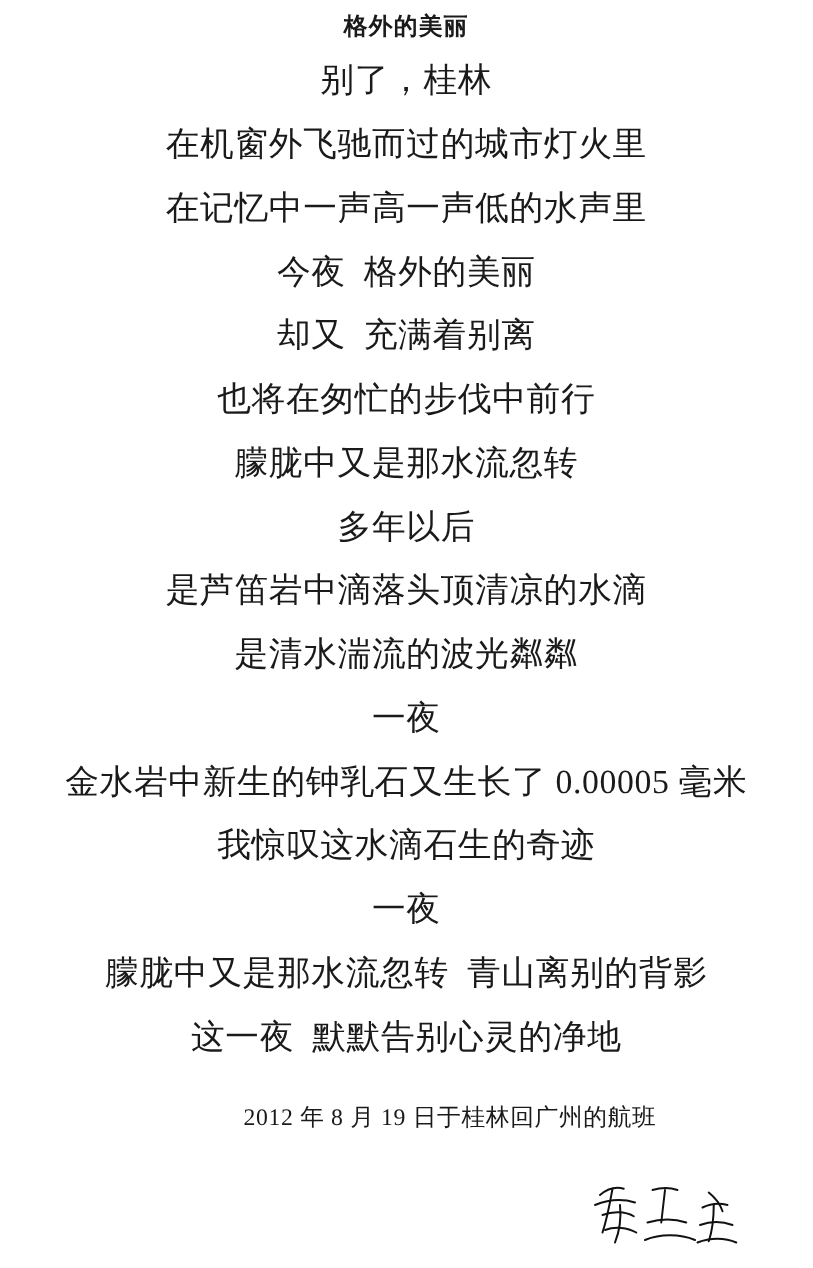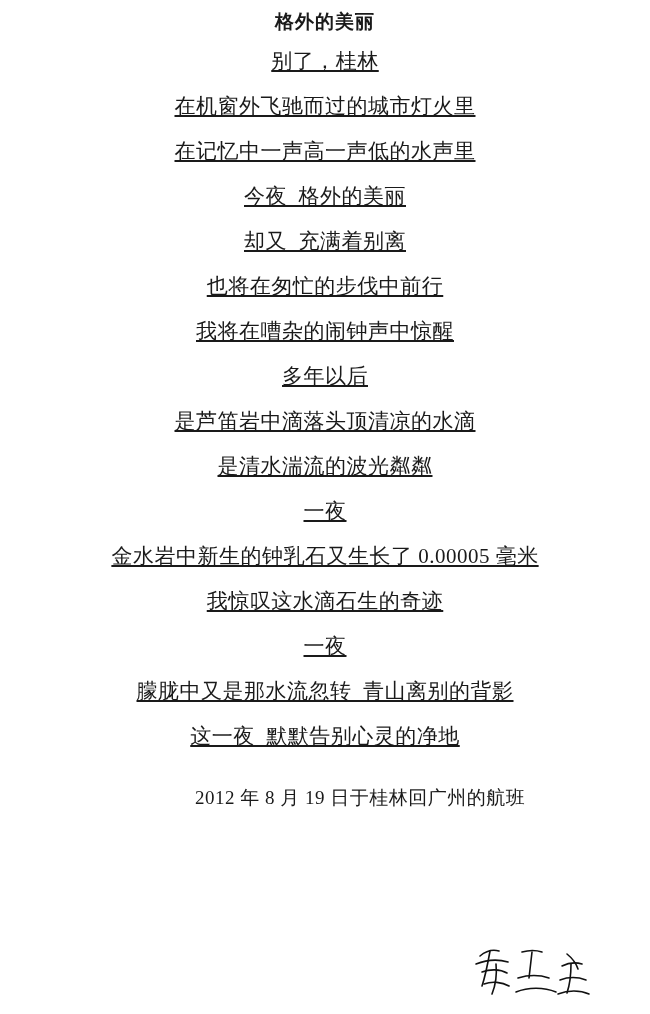--- a/index.html
+++ b/index.html
@@ -27,26 +27,25 @@
     font-weight: bold;
     letter-spacing: 1px;
     margin: 4px 0 16px 0;
     line-height: 1.3;
   }
   .poem-body {
     display: block;
   }
   .poem-line {
     text-align: center;
-    font-size: 21px;
+    font-size: 27px;
     line-height: 1.0;
     letter-spacing: 0.5px;
     margin: 0 0 24px 0;
     white-space: pre;
-    text-decoration: underline;
   }
   .poem-line.gap-before {
     margin-top: 6px;
   }
   .signature-date {
     text-align: center;
     font-size: 19px;
     letter-spacing: 0.5px;
     margin: 38px 0 0 0;
     padding-left: 70px;
@@ -69,21 +68,21 @@
 
   <h1 class="poem-title">格外的美丽</h1>
 
   <div class="poem-body">
     <p class="poem-line">别了，桂林</p>
     <p class="poem-line">在机窗外飞驰而过的城市灯火里</p>
     <p class="poem-line">在记忆中一声高一声低的水声里</p>
     <p class="poem-line gap-before">今夜  格外的美丽</p>
     <p class="poem-line">却又  充满着别离</p>
     <p class="poem-line">也将在匆忙的步伐中前行</p>
-    <p class="poem-line">我将在嘈杂的闹钟声中惊醒</p>
+    <p class="poem-line">朦胧中又是那水流忽转</p>
     <p class="poem-line gap-before">多年以后</p>
     <p class="poem-line">是芦笛岩中滴落头顶清凉的水滴</p>
     <p class="poem-line">是清水湍流的波光粼粼</p>
     <p class="poem-line gap-before">一夜</p>
     <p class="poem-line">金水岩中新生的钟乳石又生长了 0.00005 毫米</p>
     <p class="poem-line">我惊叹这水滴石生的奇迹</p>
     <p class="poem-line">一夜</p>
     <p class="poem-line">朦胧中又是那水流忽转  青山离别的背影</p>
     <p class="poem-line">这一夜  默默告别心灵的净地</p>
   </div>

